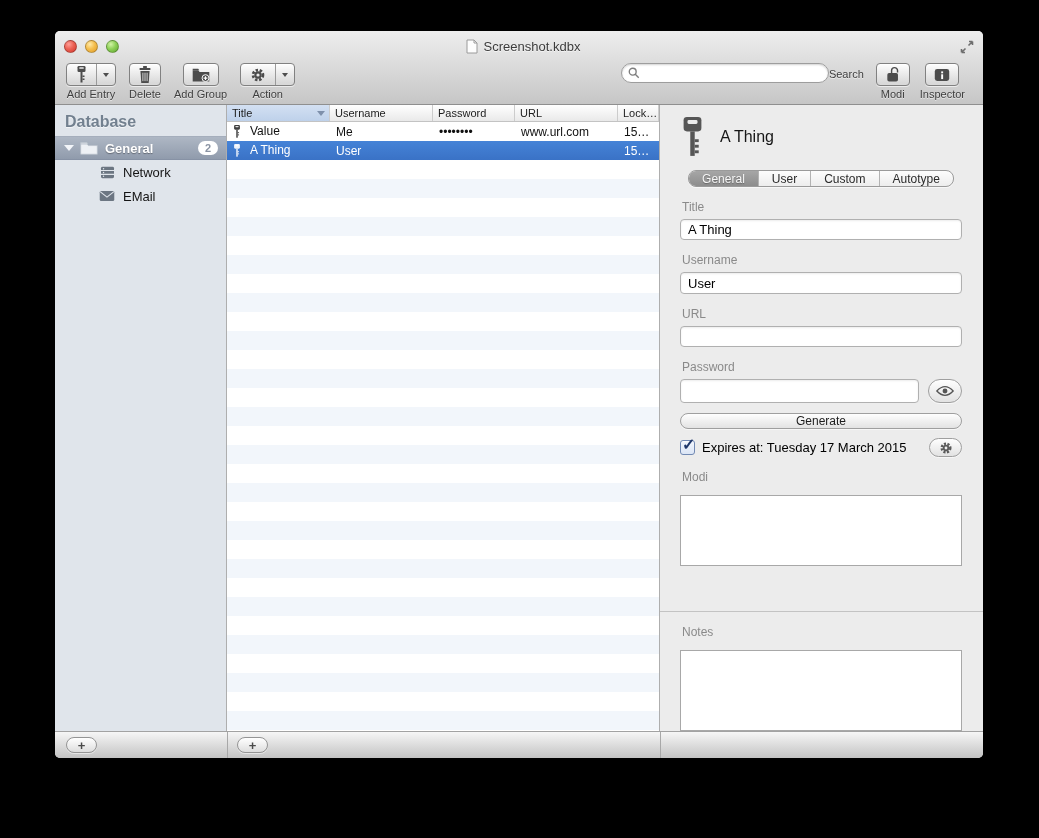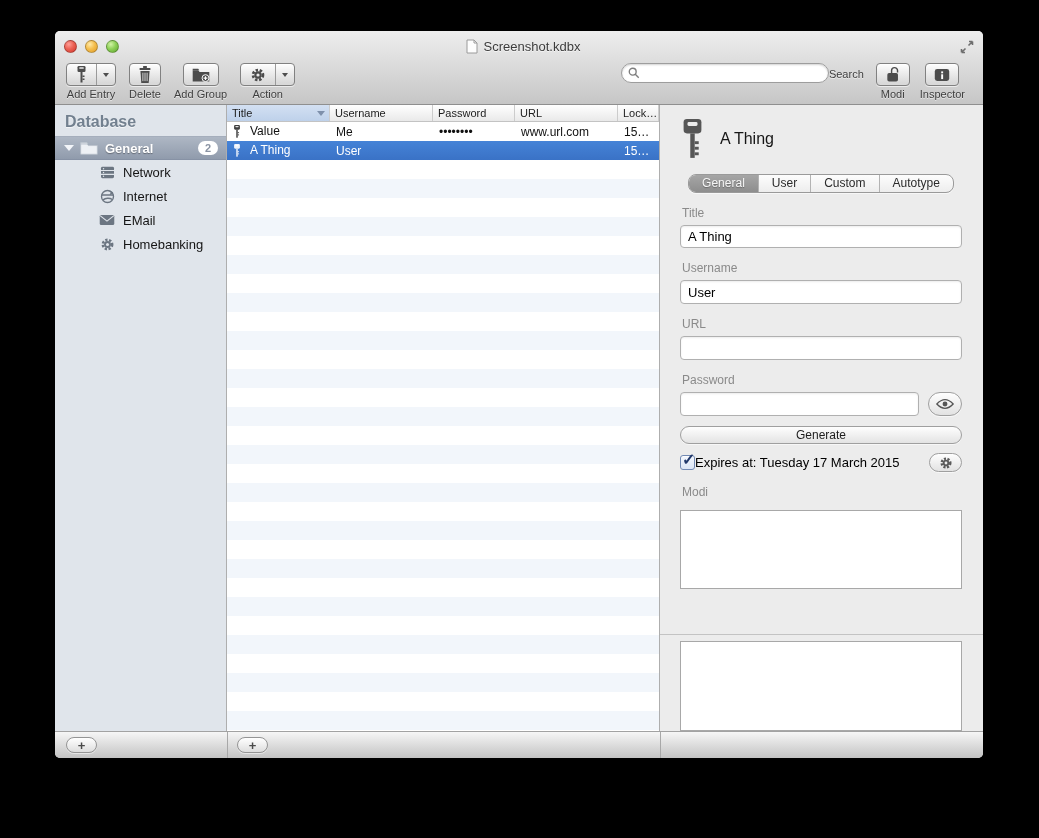--- a/index.html
+++ b/index.html
@@ -106,21 +106,21 @@
     cursor:pointer;box-shadow:0 1px 0 rgba(255,255,255,.6);flex:0 0 auto;}
   .generate{margin-top:10px;height:18px;border:1px solid #9f9f9f;border-radius:9px;
     background:linear-gradient(#fefefe,#e3e3e3);font-size:12px;color:#1d1d1d;
     display:flex;align-items:center;justify-content:center;cursor:pointer;
     box-shadow:0 1px 0 rgba(255,255,255,.6);}
   .expires{margin-top:9px;display:flex;align-items:center;}
   .cbx{width:15px;height:15px;border:1px solid #7189b3;border-radius:3px;position:relative;
     background:linear-gradient(#f3f7fe,#dbe5f5);cursor:pointer;flex:0 0 auto;
     box-shadow:inset 0 1px 1px rgba(255,255,255,.8);}
   .cbx .mark{position:absolute;left:1px;top:-6px;font-size:16px;font-weight:bold;color:#20386b;}
-  .expires .ex-label{font-size:13px;color:#000;flex:1;}
+  .expires .ex-label{font-size:13px;color:#000;margin-left:7px;flex:1;}
   .expires .pill-btn{height:19px;width:33px;border-radius:10px;}
   .tags-box{margin-top:6px;height:79px;border:1px solid #a8a8a8;background:#fff;resize:none;
     font-family:"Liberation Sans",sans-serif;font-size:12px;outline:none;width:100%;}
   .notes-divider{border:none;border-top:1px solid #c3c3c3;margin:45px -21px 0 -20px;}
   .notes-box{margin-top:6px;height:91px;border:1px solid #a8a8a8;background:#fff;resize:none;
     font-family:"Liberation Sans",sans-serif;font-size:12px;outline:none;width:100%;}
 
   
   .bottombar{height:27px;flex:0 0 27px;border-top:1px solid #a2a2a2;position:relative;
     background:linear-gradient(#f6f6f6,#c3c3c3);}
@@ -287,46 +287,26 @@
                 <path d="M1 6.3h18 M1 11.6h18" stroke="#e0e5eb" stroke-width="1.4"></path>
                 <circle cx="4.5" cy="3.7" r="1" fill="#e0e5eb"></circle>
                 <circle cx="4.5" cy="9" r="1" fill="#e0e5eb"></circle>
                 <circle cx="4.5" cy="14.3" r="1" fill="#e0e5eb"></circle>
               </svg>
             </span>
             <span>Network</span>
           </div>
           <div class="sb-item">
             <span class="icon">
-              <svg width="15" height="15" viewBox="0 0 20 20" fill="none" stroke="currentColor" stroke-width="1.8">
-                <circle cx="10" cy="10" r="8"></circle>
-                <path d="M2.5 8 h15 M4 14.5 a 9 7 0 0 1 12.5 -0.5"></path>
-                <path d="M13 3 l3.2 1.8 -2.6 2.4" fill="none"></path>
-              </svg>
-            </span>
-            <span>Internet</span>
-          </div>
-          <div class="sb-item">
-            <span class="icon">
               <svg width="16" height="12" viewBox="0 0 22 16">
                 <rect x="1" y="1" width="20" height="14" rx="2" fill="currentColor"></rect>
                 <path d="M1.5 2 L11 9.5 L20.5 2" stroke="#e0e5eb" stroke-width="1.6" fill="none"></path>
               </svg>
             </span>
             <span>EMail</span>
-          </div>
-          <div class="sb-item">
-            <span class="icon">
-              <svg width="15" height="15" viewBox="0 0 20 20" fill="none">
-                <circle cx="10" cy="10" r="6.2" stroke="currentColor" stroke-width="3.4" stroke-dasharray="3 2.1"></circle>
-                <circle cx="10" cy="10" r="4.6" fill="currentColor"></circle>
-                <circle cx="10" cy="10" r="2" fill="#e0e5eb"></circle>
-              </svg>
-            </span>
-            <span>Homebanking</span>
           </div>
         </div>
     </div>
 
     <div class="table-pane">
       <div class="tbl-header" id="tbl-header">
           <div class="hcell sorted" style="width: 103px;">
             <span>Title</span>
             <span class="sort"></span>
           </div>
@@ -458,20 +438,21 @@
                 <circle cx="10" cy="10" r="2" fill="#eee"></circle>
               </svg>
           </span>
         </div>
       </div>
 
       <div class="flabel">Modi</div>
       <textarea class="tags-box" style=""></textarea>
 
       <hr class="notes-divider">
+      <div class="flabel">Notes</div>
       <textarea class="notes-box" style=""></textarea>
     </div>
   </div>
 
   <div class="bottombar">
     <div class="bb-div" style="left:172px"></div>
     <div class="bb-div" style="left:605px"></div>
     <div class="plus-btn" style="left:11px">+</div>
     <div class="plus-btn" style="left:182px">+</div>
   </div>

